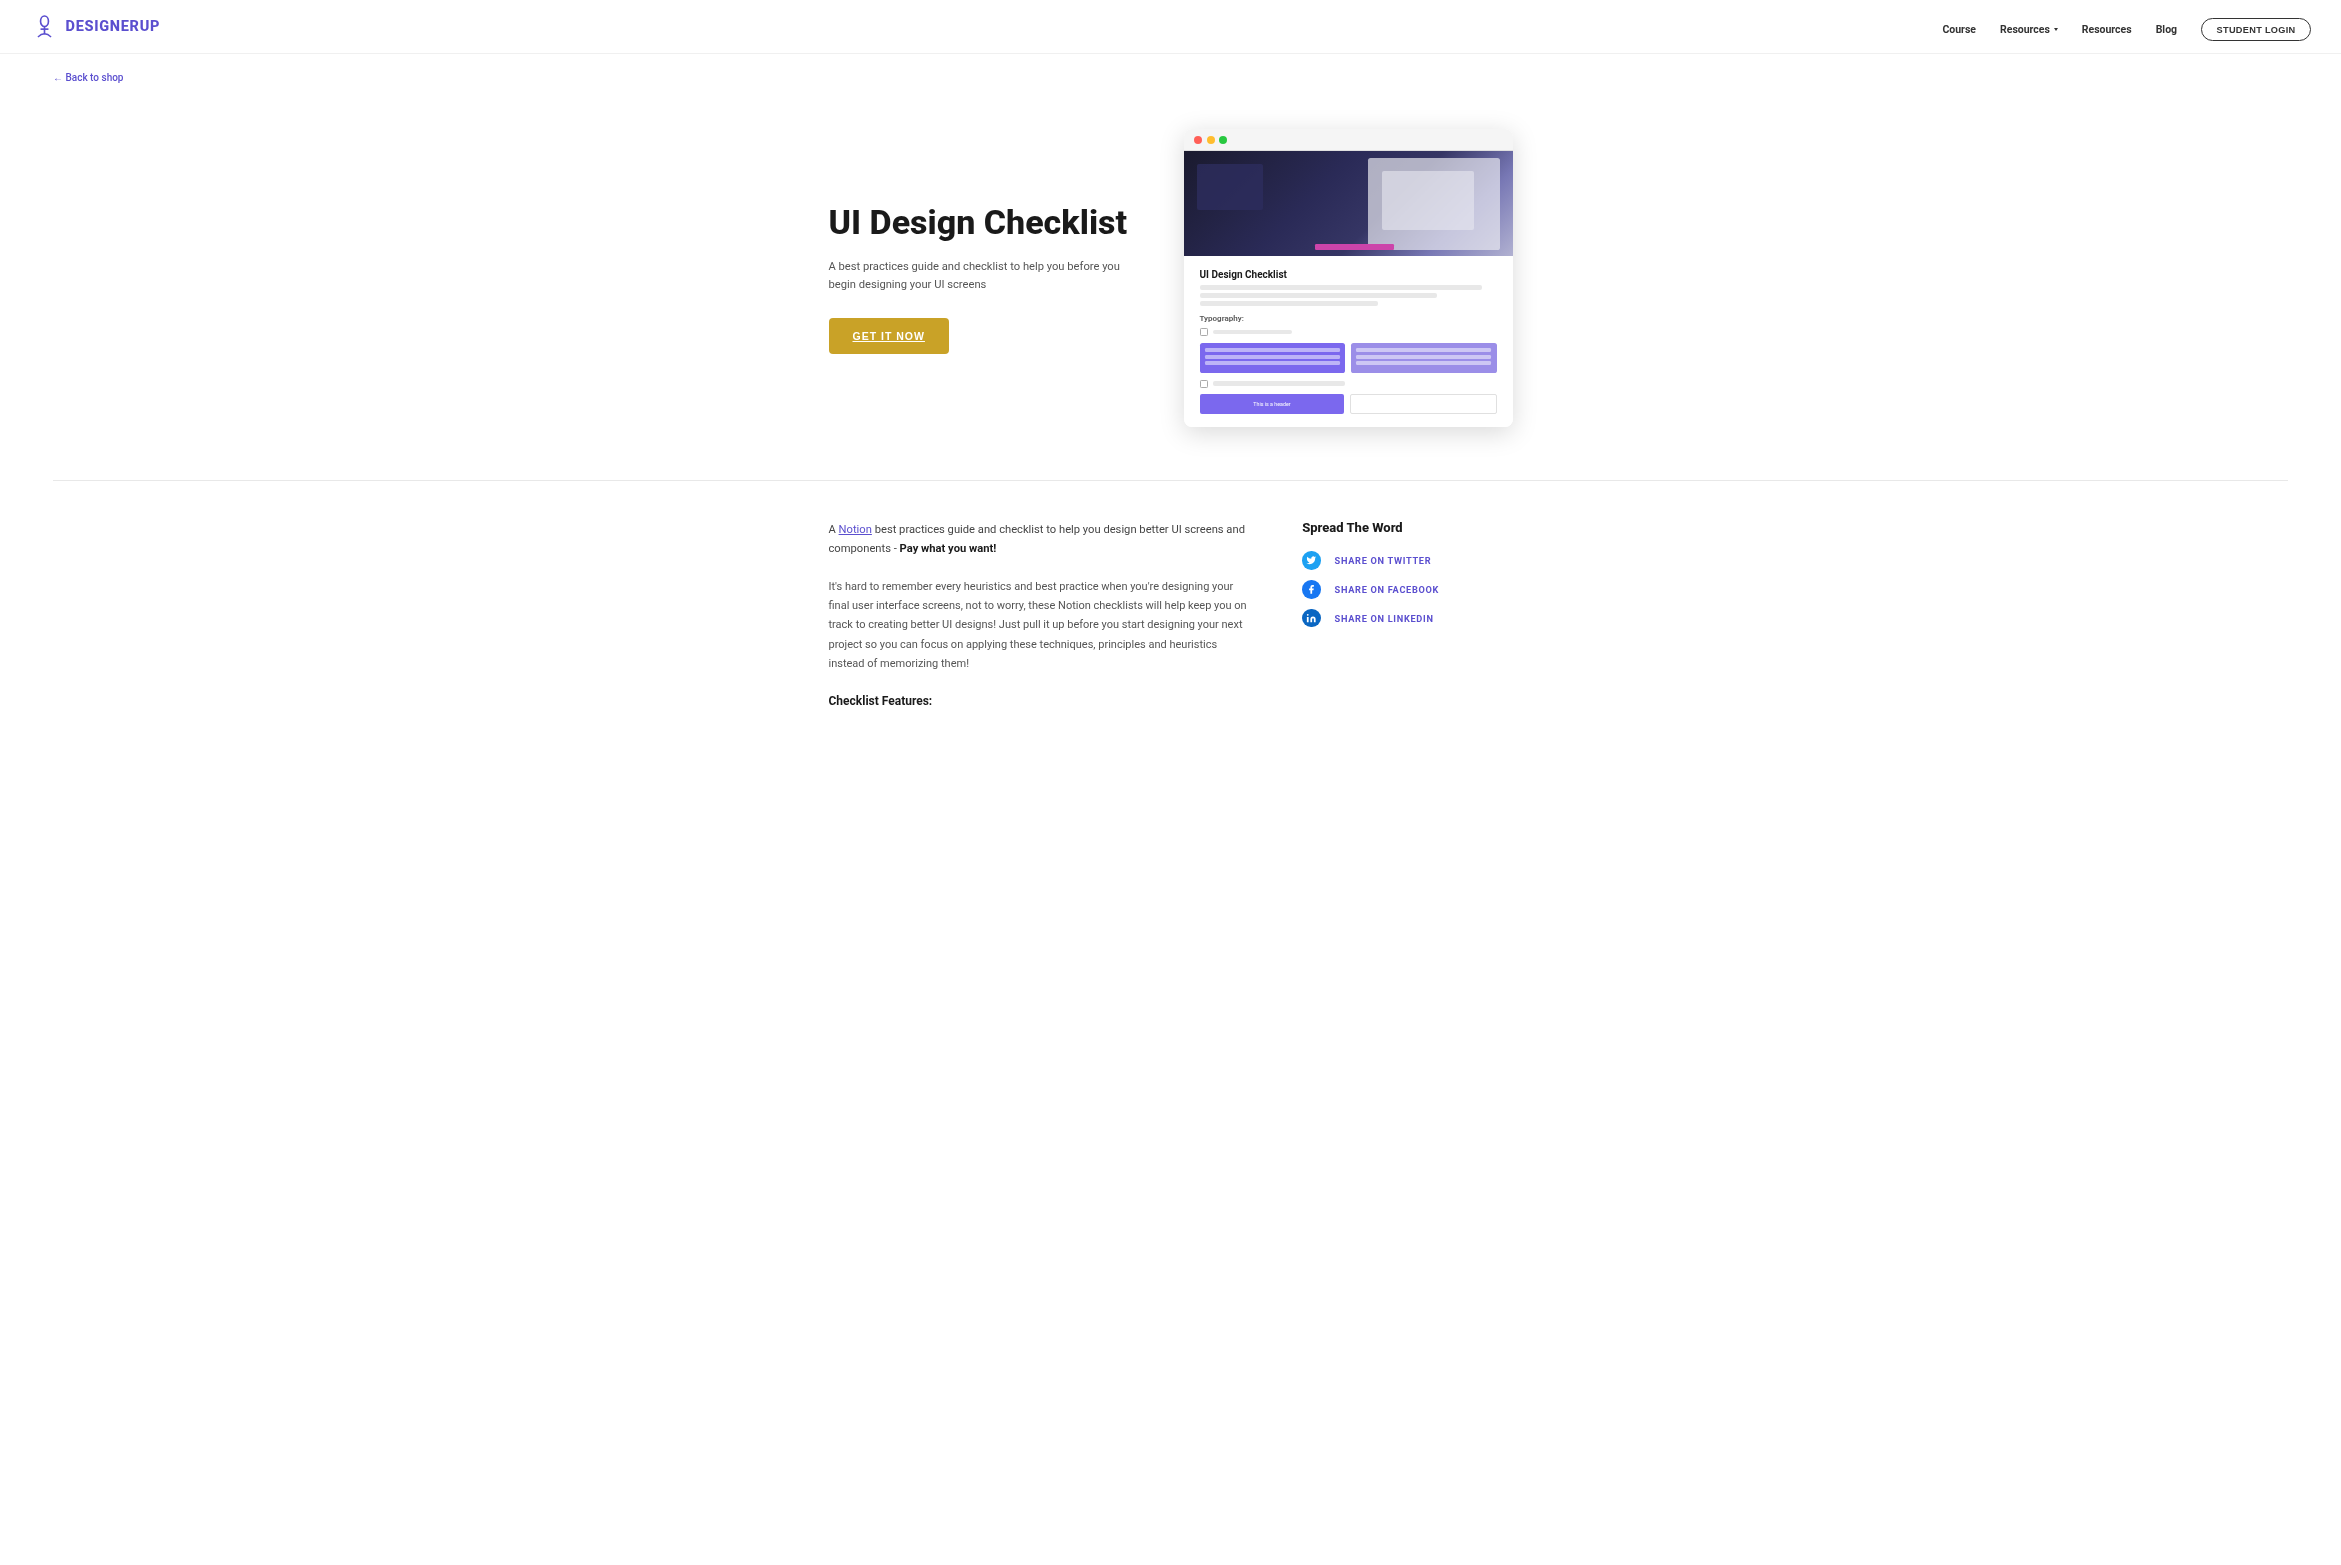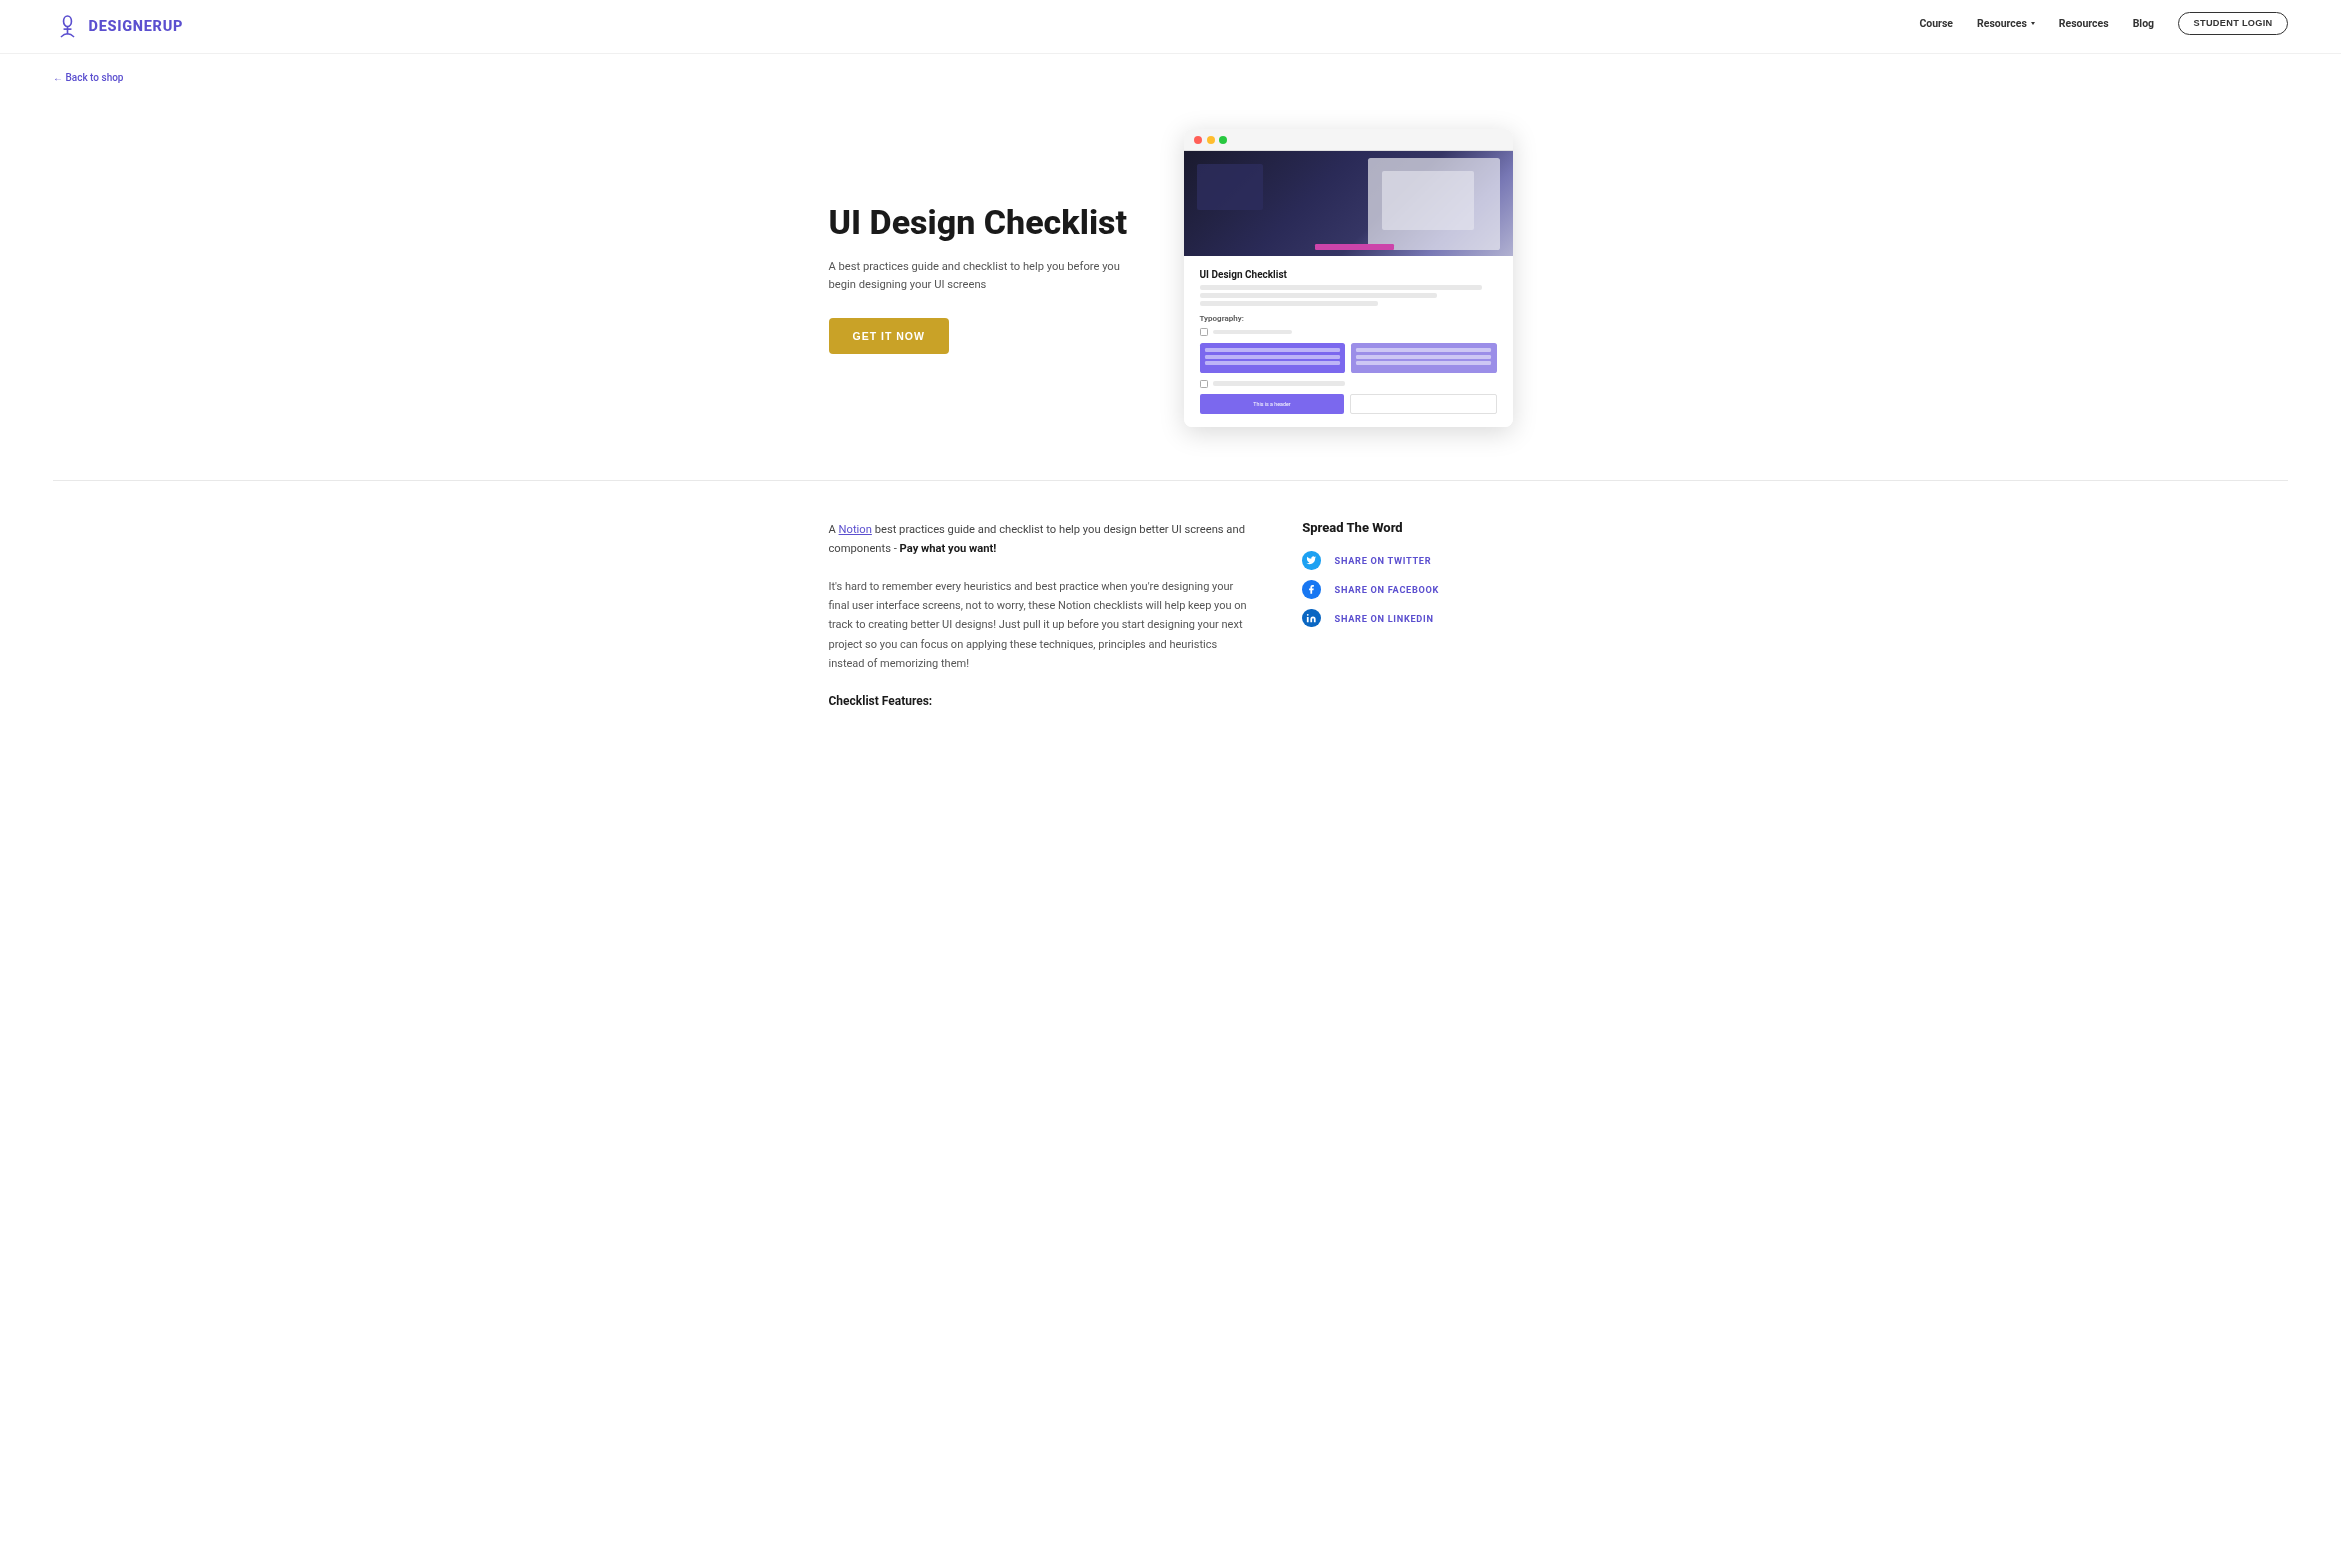--- a/index.html
+++ b/index.html
@@ -10,23 +10,23 @@
 
     body {
       font-family: -apple-system, BlinkMacSystemFont, 'Segoe UI', Roboto, Oxygen, sans-serif;
       background: #ffffff;
       color: #333333;
     }
 
     
     .navbar {
       display: flex;
-      align-items: flex-start;
+      align-items: flex-end;
       justify-content: space-between;
-      padding: 12px 53px;
+      padding: 12px 30px;
       border-bottom: 0.7px solid #f0f0f0;
     }
 
     .navbar-logo {
       display: flex;
       align-items: center;
       gap: 6.6px;
       text-decoration: none;
     }
 
@@ -124,20 +124,21 @@
       background: #c9a227;
       color: #fff;
       border: none;
       border-radius: 4px;
       padding: 12px 24px;
       font-size: 10.5px;
       font-weight: 700;
       letter-spacing: 1px;
       text-transform: uppercase;
       cursor: pointer;
+      text-decoration: underline;
     }
 
     .hero-right {
       flex: 1;
       max-width: 342px;
       margin-left: 39px;
     }
 
     
     .product-mockup {

